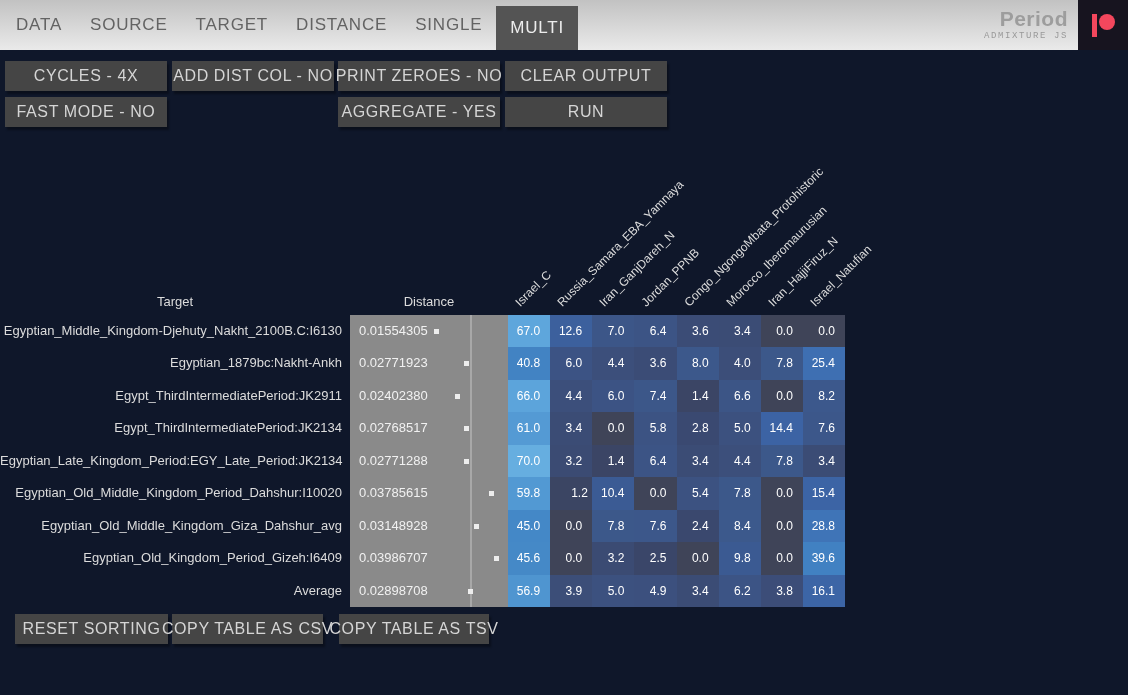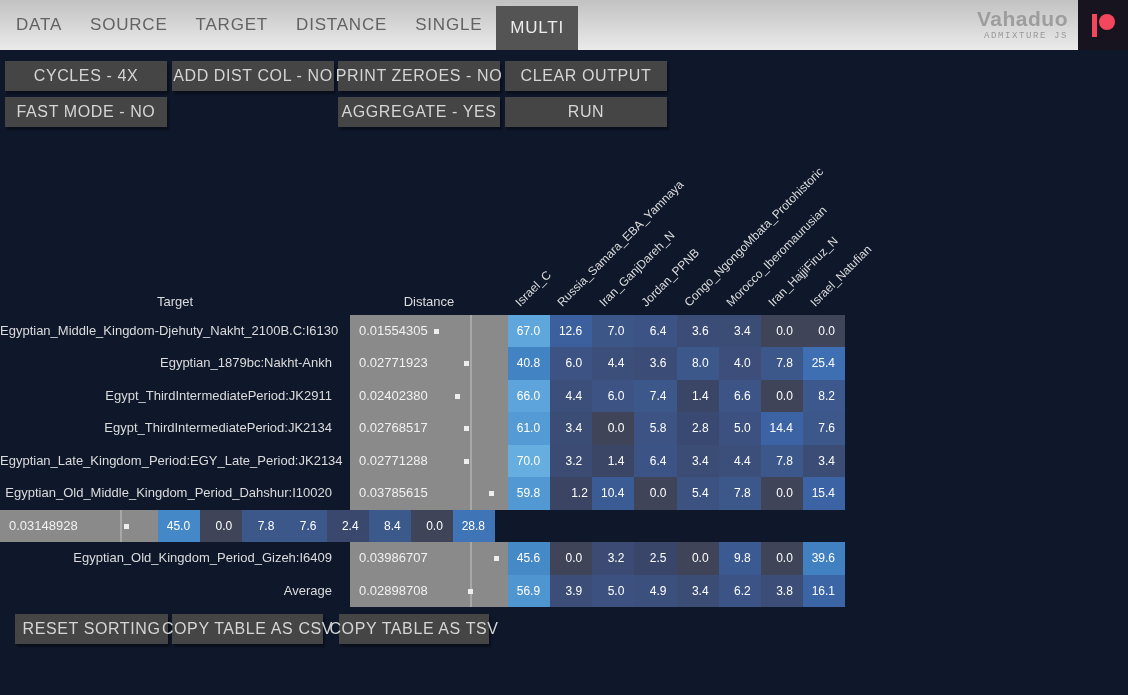--- a/index.html
+++ b/index.html
@@ -55,21 +55,21 @@
   .axis-label {
     position:absolute; top:293px; height:17px; line-height:17px;
     font-size:13px; color:#dcdcdc; text-align:center; cursor:pointer;
   }
   .target-hd { left:0; width:350px; }
   .distance-hd { left:350px; width:158px; }
   .grid { position:absolute; left:0; top:315px; width:845px; }
   .trow { display:flex; height:32.44px; }
   .tlabel {
     width:350px; font-size:13px; color:#dcdcdc; text-align:right;
-    padding-right:18px; line-height:32.44px; white-space:nowrap; overflow:hidden;
+    padding-right:8px; line-height:32.44px; white-space:nowrap; overflow:hidden;
   }
   .dcell {
     width:158px; background:#8a8a8a; position:relative; color:#f1f1f1;
     font-size:13px; line-height:32.44px; padding-left:9px;
   }
   .dline { position:absolute; left:120px; top:0; width:2px; height:100%; background:#a8a8a8; }
   .ddot { position:absolute; top:14px; width:5px; height:5px; background:#ededed; }
   .vcell {
     width:42.125px; color:#ffffff; font-size:12px; text-align:right;
     padding-right:10px; line-height:32.44px;
@@ -83,21 +83,21 @@
   <div class="topbar">
     <div class="tabs">
       <div class="tab">DATA</div>
       <div class="tab">SOURCE</div>
       <div class="tab">TARGET</div>
       <div class="tab">DISTANCE</div>
       <div class="tab">SINGLE</div>
       <div class="tab active">MULTI</div>
     </div>
     <div class="brand">
-      <div class="brand-title">Vahaduo</div>
+      <div class="brand-title">Period</div>
       <div class="brand-sub">ADMIXTURE JS</div>
     </div>
     <div class="patreon">
       <span>
         <span class="p-bar"></span><span class="p-circle"></span>
       </span>
     </div>
   </div>
 
   <div class="btn r1 c1">CYCLES - 4X</div>
@@ -188,20 +188,21 @@
         <div class="vcell" style="background: rgb(82, 153, 211);">59.8</div>
         <div class="vcell" style="background: rgb(59, 69, 99); padding-left: 21px;">1.2</div>
         <div class="vcell" style="background: rgb(59, 91, 148);">10.4</div>
         <div class="vcell" style="background: rgb(63, 68, 88);">0.0</div>
         <div class="vcell" style="background: rgb(60, 82, 129);">5.4</div>
         <div class="vcell" style="background: rgb(60, 88, 138);">7.8</div>
         <div class="vcell" style="background: rgb(63, 68, 88);">0.0</div>
         <div class="vcell" style="background: rgb(60, 100, 165);">15.4</div>
       </div>
       <div class="trow">
+        <div class="tlabel">Egyptian_Old_Middle_Kingdom_Giza_Dahshur_avg</div>
         <div class="dcell"><span>0.03148928</span><span class="dline"></span><span class="ddot" style="left: 124px;"></span></div>
         <div class="vcell" style="background: rgb(68, 136, 199);">45.0</div>
         <div class="vcell" style="background: rgb(63, 68, 88);">0.0</div>
         <div class="vcell" style="background: rgb(60, 88, 138);">7.8</div>
         <div class="vcell" style="background: rgb(60, 87, 138);">7.6</div>
         <div class="vcell" style="background: rgb(58, 72, 110);">2.4</div>
         <div class="vcell" style="background: rgb(60, 89, 140);">8.4</div>
         <div class="vcell" style="background: rgb(63, 68, 88);">0.0</div>
         <div class="vcell" style="background: rgb(63, 116, 183);">28.8</div>
       </div>

